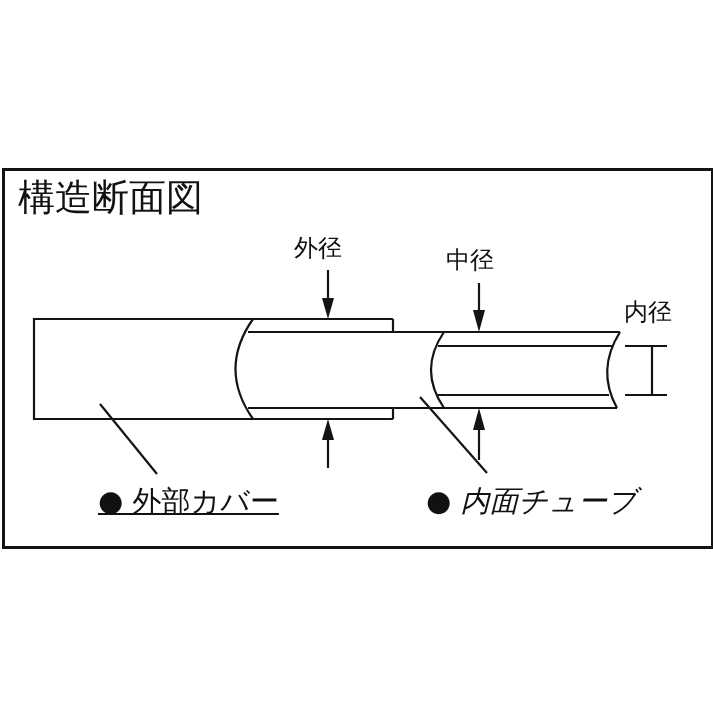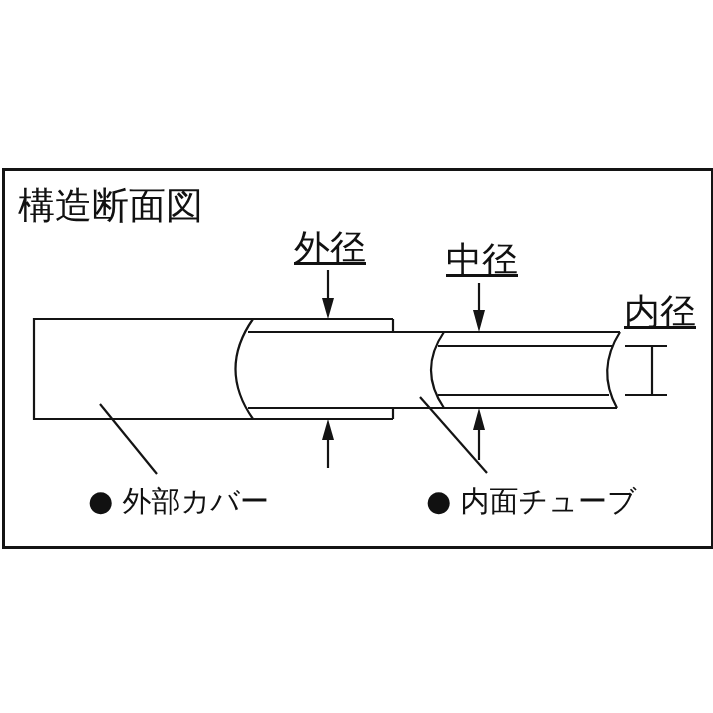--- a/index.html
+++ b/index.html
@@ -1,38 +1,38 @@
 <!DOCTYPE html>
 <html><head>
 <meta charset="utf-8">
 <style>
   html, body { margin: 0; padding: 0; background: #ffffff; }
   body { width: 713px; height: 713px; position: relative; overflow: hidden;
          font-family: "DejaVu Sans", "Liberation Sans", sans-serif; color: #111; }
   .frame { position: absolute; left: 2px; top: 168px; width: 706px; height: 375px;
            border: 3px solid #141414; box-sizing: content-box; background: #fff; }
-  .title { position: absolute; left: 18px; top: 184px; font-size: 37px; line-height: 44px;
+  .title { position: absolute; left: 18px; top: 176px; font-size: 37px; line-height: 44px;
            letter-spacing: 0px; color: #111; white-space: nowrap; }
-  .label { position: absolute; font-size: 36px; line-height: 32px; color: #111; white-space: nowrap; text-decoration: underline; }
+  .label { position: absolute; font-size: 24px; line-height: 32px; color: #111; white-space: nowrap; }
   .callout { position: absolute; font-size: 29px; line-height: 34px; color: #111; white-space: nowrap; }
   svg.diagram { position: absolute; left: 0; top: 0; }
 </style>
 </head>
 <body>
 
 <div class="frame"></div>
 
 <div class="title">構造断面図</div>
 
 <div class="label" style="left:294px; top:232px;">外径</div>
 <div class="label" style="left:446px; top:244px;">中径</div>
 <div class="label" style="left:624px; top:296px;">内径</div>
 
-<div class="callout" style="left:88px; top:484px;">● 外部カバー</div>
-<div class="callout" style="left:426px; top:484px;">● 内面チューブ</div>
+<div class="callout" style="left:98px; top:484px;text-decoration:underline;">● 外部カバー</div>
+<div class="callout" style="left:426px; top:484px;font-style:italic;">● 内面チューブ</div>
 
 <svg class="diagram" width="713" height="713" viewBox="0 0 713 713">
   <g stroke="#141414" stroke-width="2.2" fill="none" stroke-linecap="butt">
 
     <g>
       <polyline points="253,319 34,319 34,419 253,419"></polyline>
 
       <line x1="253" y1="319" x2="393" y2="319"></line>
       <line x1="253" y1="419" x2="393" y2="419"></line>
       <line x1="393" y1="319" x2="393" y2="332"></line>

